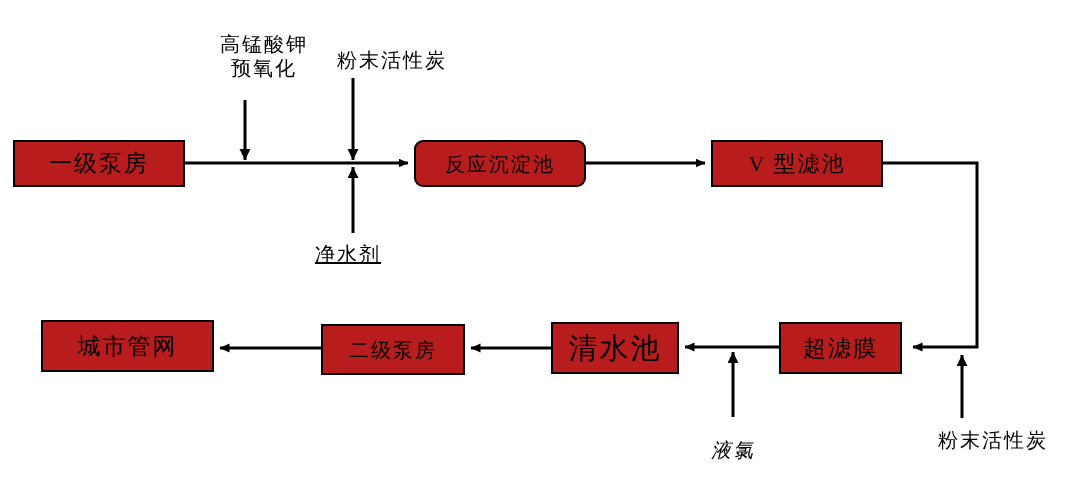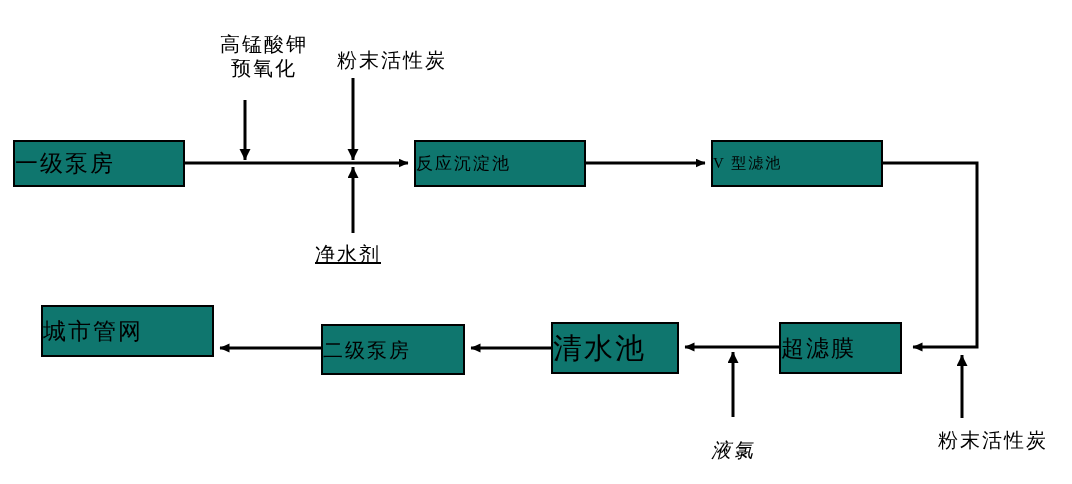--- a/index.html
+++ b/index.html
@@ -21,23 +21,24 @@
     left: 0;
     top: 0;
     width: 1072px;
     height: 484px;
     pointer-events: none;
   }
   .node {
     position: absolute;
     box-sizing: border-box;
     border: 2px solid #000000;
-    background: #0f766e;
+    background: #b91c1c;
     display: flex;
     align-items: center;
+    justify-content: center;
     color: #000000;
     letter-spacing: 2px;
     white-space: nowrap;
   }
   .node-label {
     display: block;
     line-height: 1;
   }
   .free-label {
     position: absolute;
@@ -112,41 +113,41 @@
 
     <g>
       <line x1="962" y1="418" x2="962" y2="355" stroke="#000000" stroke-width="3" marker-end="url(#arrowU)"></line>
     </g>
   </svg>
 
   <div class="node" style="left:13px; top:140px; width:172px; height:47px; font-size:23px;">
     <span class="node-label">一级泵房</span>
   </div>
 
-  <div class="node" style="left:414px; top:140px; width:172px; height:47px; font-size:17px;">
+  <div class="node" style="left:414px; top:140px; width:172px; height:47px; font-size:20px;border-radius:9px;">
     <span class="node-label">反应沉淀池</span>
   </div>
 
-  <div class="node" style="left:711px; top:140px; width:172px; height:47px; font-size:15px;">
+  <div class="node" style="left:711px; top:140px; width:172px; height:47px; font-size:22px;">
     <span class="node-label">V 型滤池</span>
   </div>
 
   <div class="node" style="left:779px; top:322px; width:123px; height:52px; font-size:23px;">
     <span class="node-label">超滤膜</span>
   </div>
 
   <div class="node" style="left:551px; top:322px; width:128px; height:52px; font-size:29px;">
     <span class="node-label">清水池</span>
   </div>
 
   <div class="node" style="left:321px; top:324px; width:144px; height:51px; font-size:20px;">
     <span class="node-label">二级泵房</span>
   </div>
 
-  <div class="node" style="left:41px; top:305px; width:173px; height:52px; font-size:23px;">
+  <div class="node" style="left:41px; top:320px; width:173px; height:52px; font-size:23px;">
     <span class="node-label">城市管网</span>
   </div>
 
   <div class="free-label" style="left:220px; top:32px; font-size:20px;margin-left:44px;">
       <div>高锰酸钾</div>
       <div>预氧化</div>
     </div>
 
   <div class="free-label" style="left:392px; top:48px; font-size:20px;">粉末活性炭</div>
 

